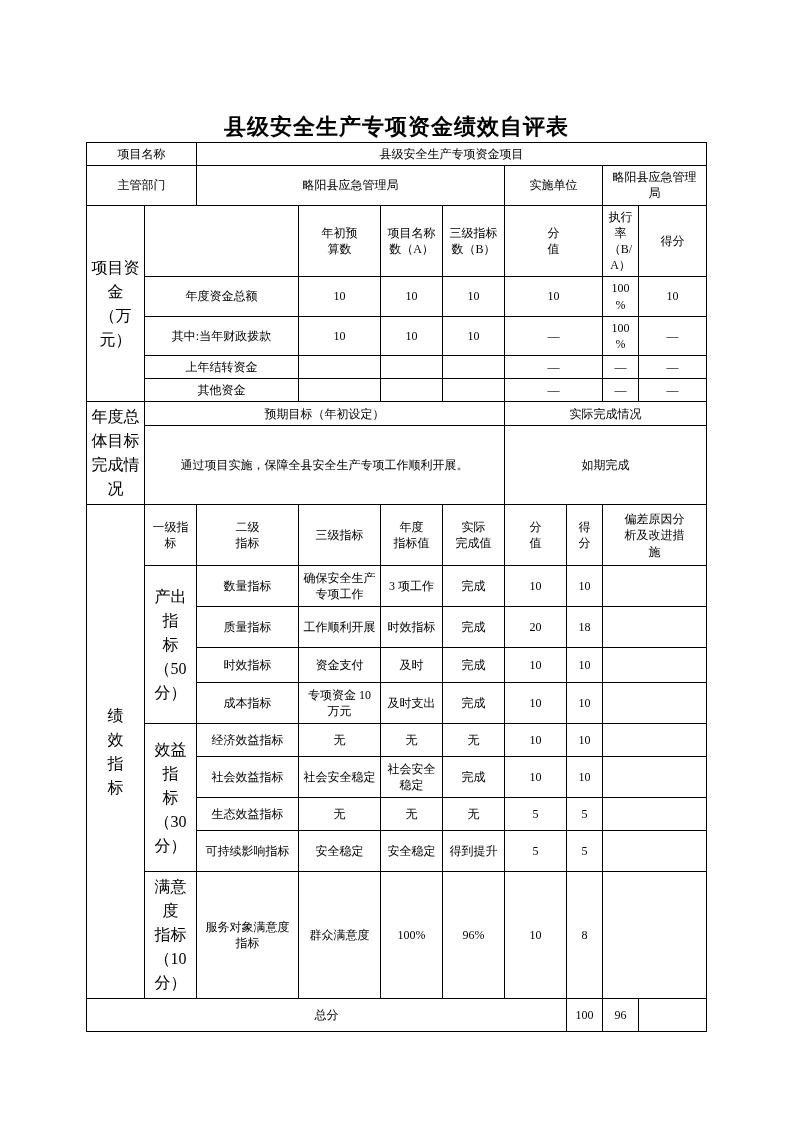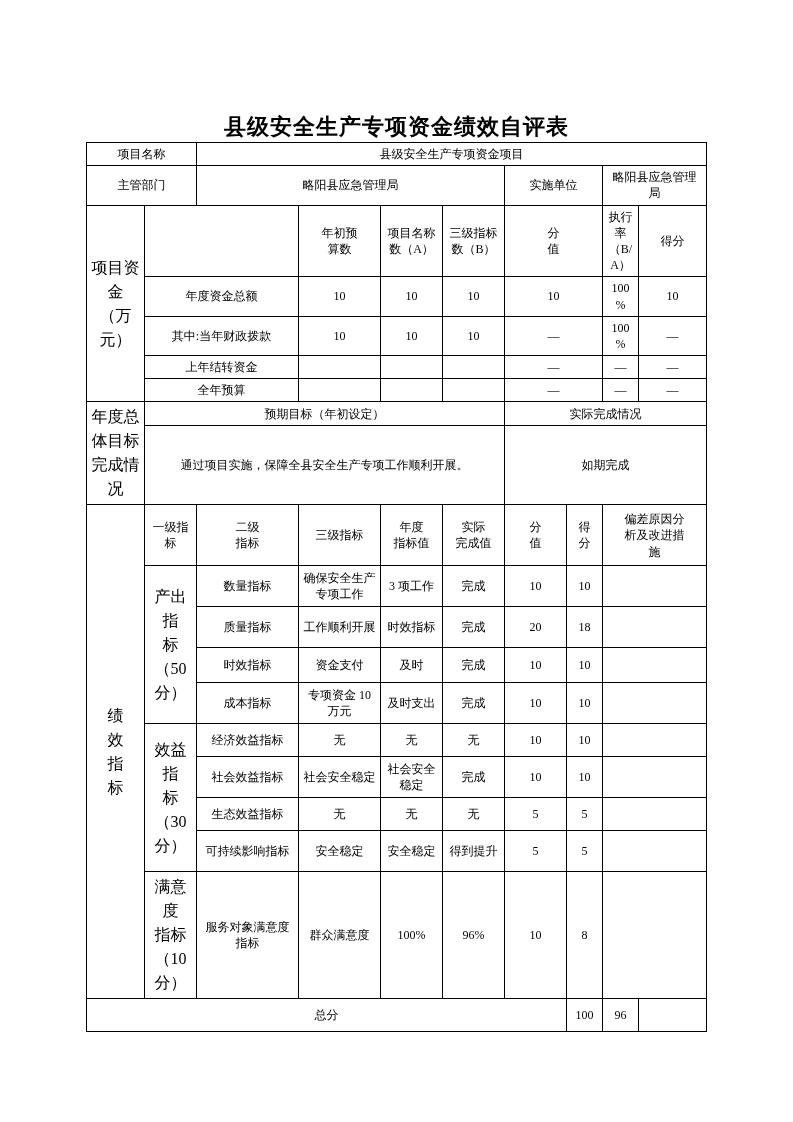--- a/index.html
+++ b/index.html
@@ -152,21 +152,21 @@
         <td colspan="2">上年结转资金</td>
         <td></td>
         <td></td>
         <td></td>
         <td colspan="2">—</td>
         <td>—</td>
         <td>—</td>
       </tr>
 
       <tr>
-        <td colspan="2">全年预算</td>
+        <td colspan="2">其他资金</td>
         <td></td>
         <td></td>
         <td></td>
         <td colspan="2">—</td>
         <td>—</td>
         <td>—</td>
       </tr>
 
       <tr>
         <td rowspan="2" class="vert" style="height:90px">

